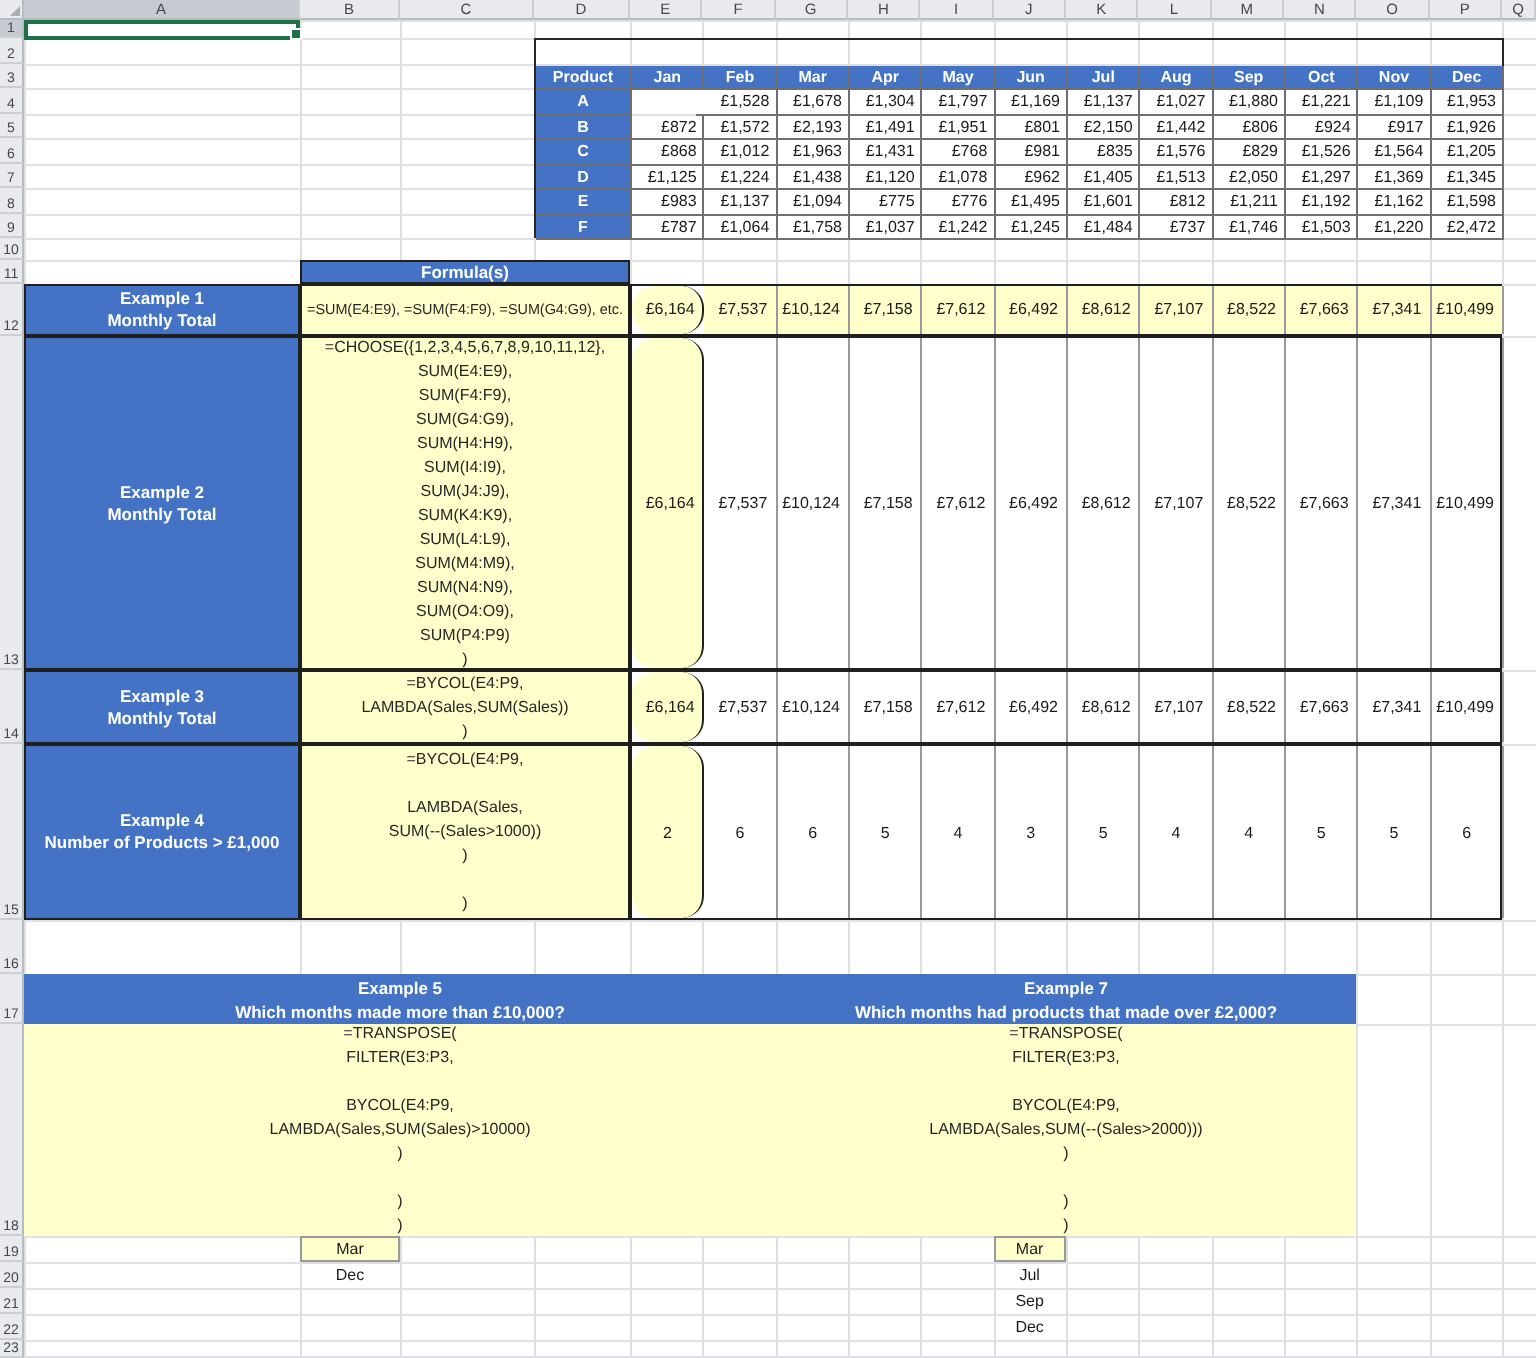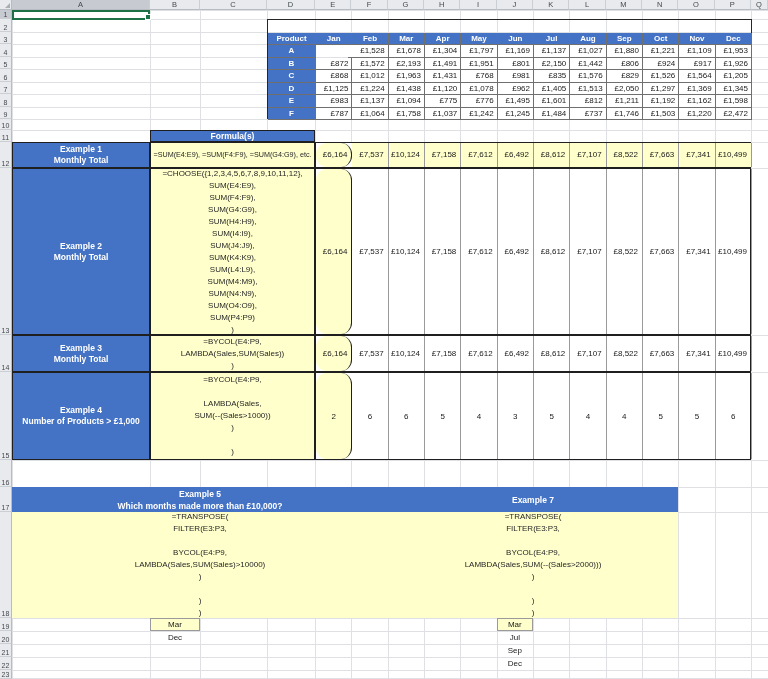--- a/index.html
+++ b/index.html
@@ -343,20 +343,21 @@
       <div class="vcell ctr" style="left: 363.33px; width: 36.333px;">5</div>
       <div class="vcell ctr" style="left: 399.663px; width: 36.333px;">6</div>
     </div>
 
   <div class="blk col blue" style="left:12px;top:487px;width:376px;height:25px;">
     <div class="sec-hdr">Example 5</div>
     <div class="sec-hdr">Which months made more than £10,000?</div>
   </div>
   <div class="blk col blue" style="left:388px;top:487px;width:290px;height:25px;">
     <div class="sec-hdr">Example 7</div>
+    <div class="sec-hdr">Which months had products that made over £2,000?</div>
   </div>
   <div class="blk col yellow fcell" style="left:12px;top:512px;width:376px;height:106px;">
       <div class="fline">=TRANSPOSE(</div>
       <div class="fline">FILTER(E3:P3,</div>
       <div class="fline">&nbsp;</div>
       <div class="fline">BYCOL(E4:P9,</div>
       <div class="fline">LAMBDA(Sales,SUM(Sales)&gt;10000)</div>
       <div class="fline">)</div>
       <div class="fline">&nbsp;</div>
       <div class="fline">)</div>

